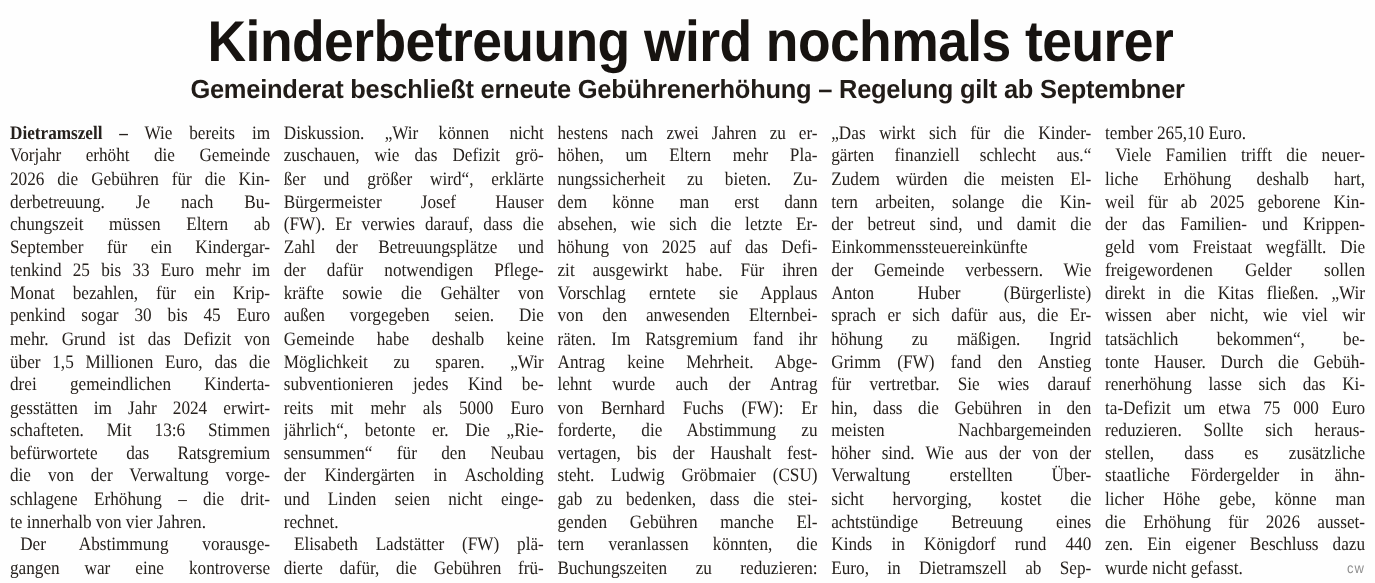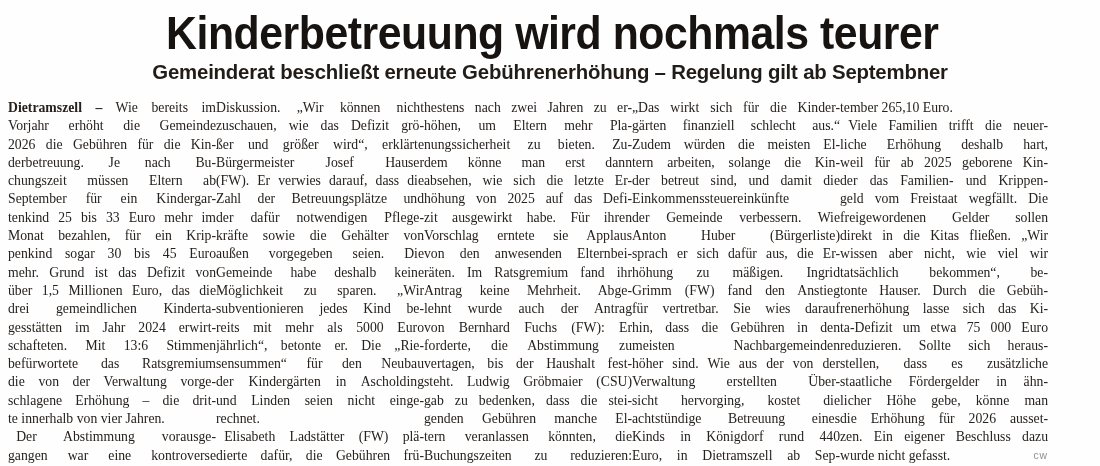--- a/index.html
+++ b/index.html
@@ -21,21 +21,21 @@
   .subhead{
     position:absolute;top:59px;left:0;width:1100px;margin:0;
     text-align:center;
     font-family:"Liberation Sans", sans-serif;
     font-weight:700;font-size:21px;line-height:26px;
     color:#211c18;letter-spacing:-0.2px;
   }
   .subhead .squeeze{display:inline-block;transform:scaleX(.97);transform-origin:50% 50%;white-space:nowrap;}
   .columns{
     position:absolute;top:98px;left:8px;
-    display:flex;
+    display:flex;gap:11px;
   }
   .col{flex:0 0 208px;width:208px;}
   .col-inner{width:230px;transform:scaleX(0.9045);transform-origin:0 0;}
   .line{
     height:18.3px;line-height:18.3px;font-size:15.2px;
     text-align:justify;text-align-last:justify;
     overflow:hidden;
   }
   .line.end{text-align-last:left;}
   .line.indent{text-indent:9px;}

